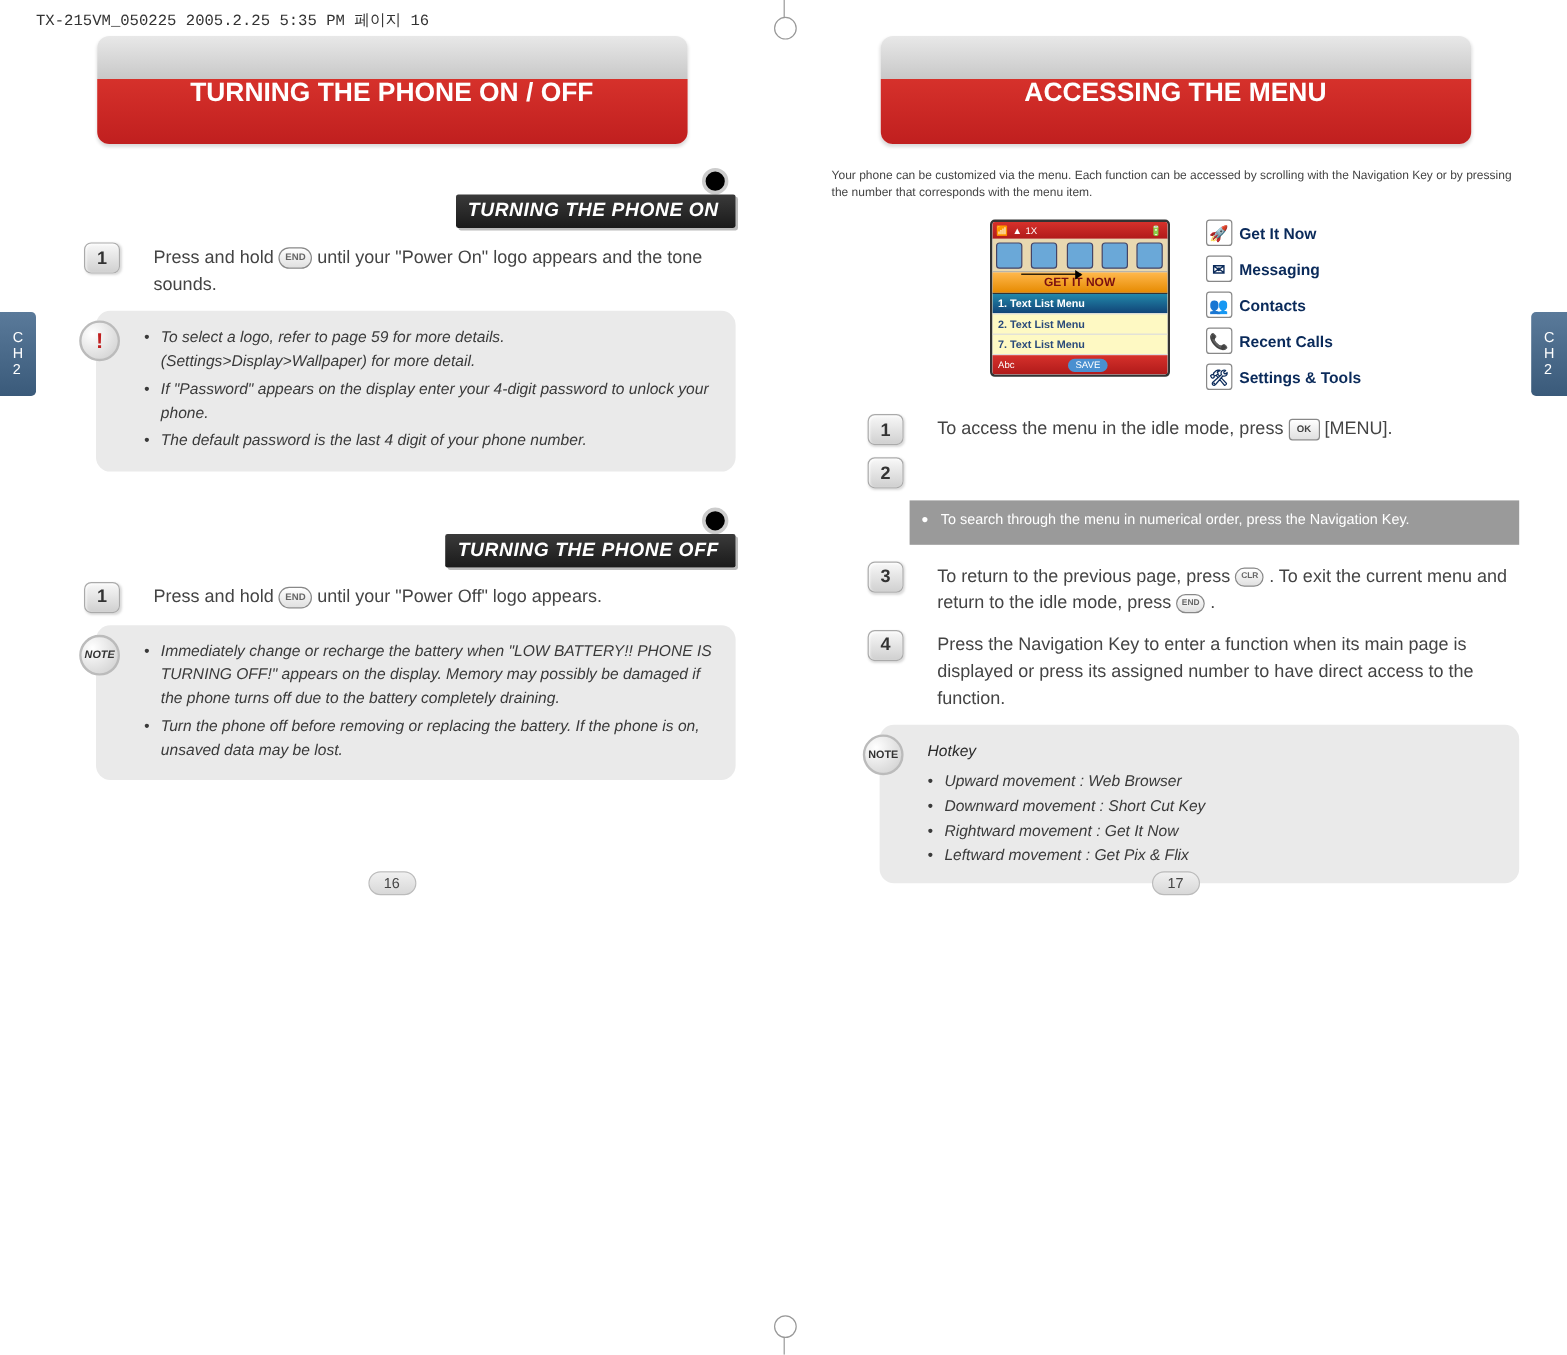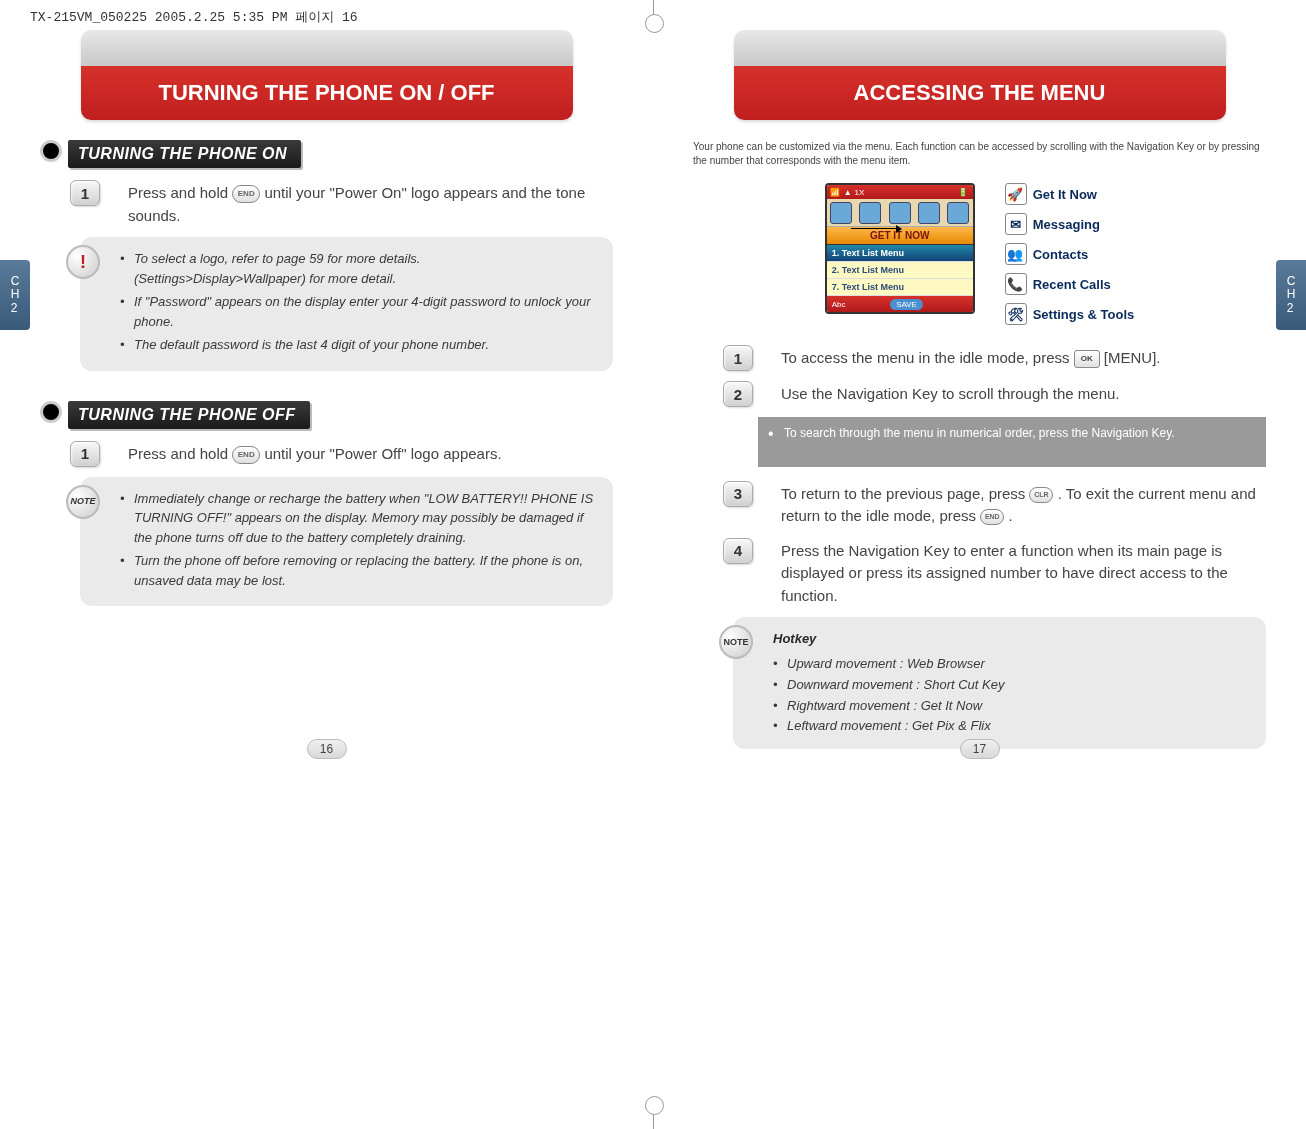--- a/index.html
+++ b/index.html
@@ -29,21 +29,21 @@
 
     .title-banner {
       margin: 0 auto;
       width: 492px;
       height: 90px;
       border-radius: 10px;
       background: linear-gradient(to bottom, #e8e8e8 0%, #c8c8c8 40%, #d6312b 40%, #c01f1f 100%);
       display: flex;
       align-items: flex-end;
       justify-content: center;
-      padding-bottom: 14px;
+      padding-bottom: 30px;
       color: #fff;
       font-weight: bold;
       font-size: 22px;
       box-shadow: 0 2px 3px rgba(0,0,0,0.15);
     }
 
     .chapter-tab {
       position: absolute;
       top: 230px;
       width: 30px;
@@ -55,22 +55,23 @@
       flex-direction: column;
       align-items: center;
       justify-content: center;
       line-height: 1.1;
     }
     .chapter-tab.left { left: 0; border-radius: 0 4px 4px 0; }
     .chapter-tab.right { right: 0; border-radius: 4px 0 0 4px; }
 
     .section-header {
       display: flex;
-      align-items: flex-start;
+      align-items: flex-end;
       margin: 20px 0 12px 0;
+      flex-direction: column;
     }
     .section-header .bullet {
       width: 22px; height: 22px; background: #000; border-radius: 50%; margin-right: 6px;
       border: 3px solid #ccc;
     }
     .section-header .label {
       background: linear-gradient(to bottom,#3a3a3a,#1a1a1a);
       color: #fff;
       font-weight: bold;
       font-style: italic;
@@ -215,21 +216,21 @@
     .arrow-line::after{
       content:''; position:absolute; right:-1px; top:-3px;
       border-left:6px solid #000; border-top:4px solid transparent; border-bottom:4px solid transparent;
     }
 
     .tip-bar {
       margin: 6px 0 14px 65px;
       background: #9a9a9a;
       color: #fff;
       font-size: 12px;
-      padding: 8px 12px 25px 26px;
+      padding: 8px 12px 12px 26px;
       position: relative;
       line-height:1.4;
     }
     .tip-bar::before {
       content:'•';
       position:absolute; left:10px; top:6px;
       font-size:16px;
     }
 
     .hotkey-box {
@@ -244,21 +245,21 @@
       line-height: 1.6;
     }
     .hotkey-box .badge {
       position: absolute; left: -14px; top: 8px;
       width: 34px; height: 34px; border-radius: 50%;
       background: radial-gradient(circle at 30% 30%, #fff, #ccc);
       border: 2px solid #bbb;
       display:flex;align-items:center;justify-content:center;
       font-size:9px; font-weight:bold; font-style:normal; color:#333;
     }
-    .hotkey-box .hk-title { font-weight:bold; font-style:italic; color:#2a2a2a;}
+    .hotkey-box .hk-title { font-weight:normal; font-style:italic; color:#2a2a2a;}
     .hotkey-box ul { list-style:none; margin-top:4px;}
     .hotkey-box li { position:relative; padding-left:14px;}
     .hotkey-box li::before { content:'•'; position:absolute; left:0;}
 
     .page-num {
       position: absolute;
       bottom: 20px;
       left: 50%;
       transform: translateX(-50%);
       width: 40px; height:20px;
@@ -394,21 +395,20 @@
 
     <div class="step">
       <div class="step-num">1</div>
       <div class="step-text">
         To access the menu in the idle mode, press <span class="key-ok">OK</span> [MENU].
       </div>
     </div>
 
     <div class="step">
       <div class="step-num">2</div>
-      <div class="step-text">Use the Navigation Key to scroll through the menu.</div>
     </div>
 
     <div class="tip-bar">
       <span>To search through the menu in numerical order, press the Navigation Key.</span>
     </div>
 
     <div class="step">
       <div class="step-num">3</div>
       <div class="step-text">
         To return to the previous page, press <span class="key-icon small">CLR</span> . To exit the current menu and return to the idle mode, press <span class="key-icon small">END</span> .

